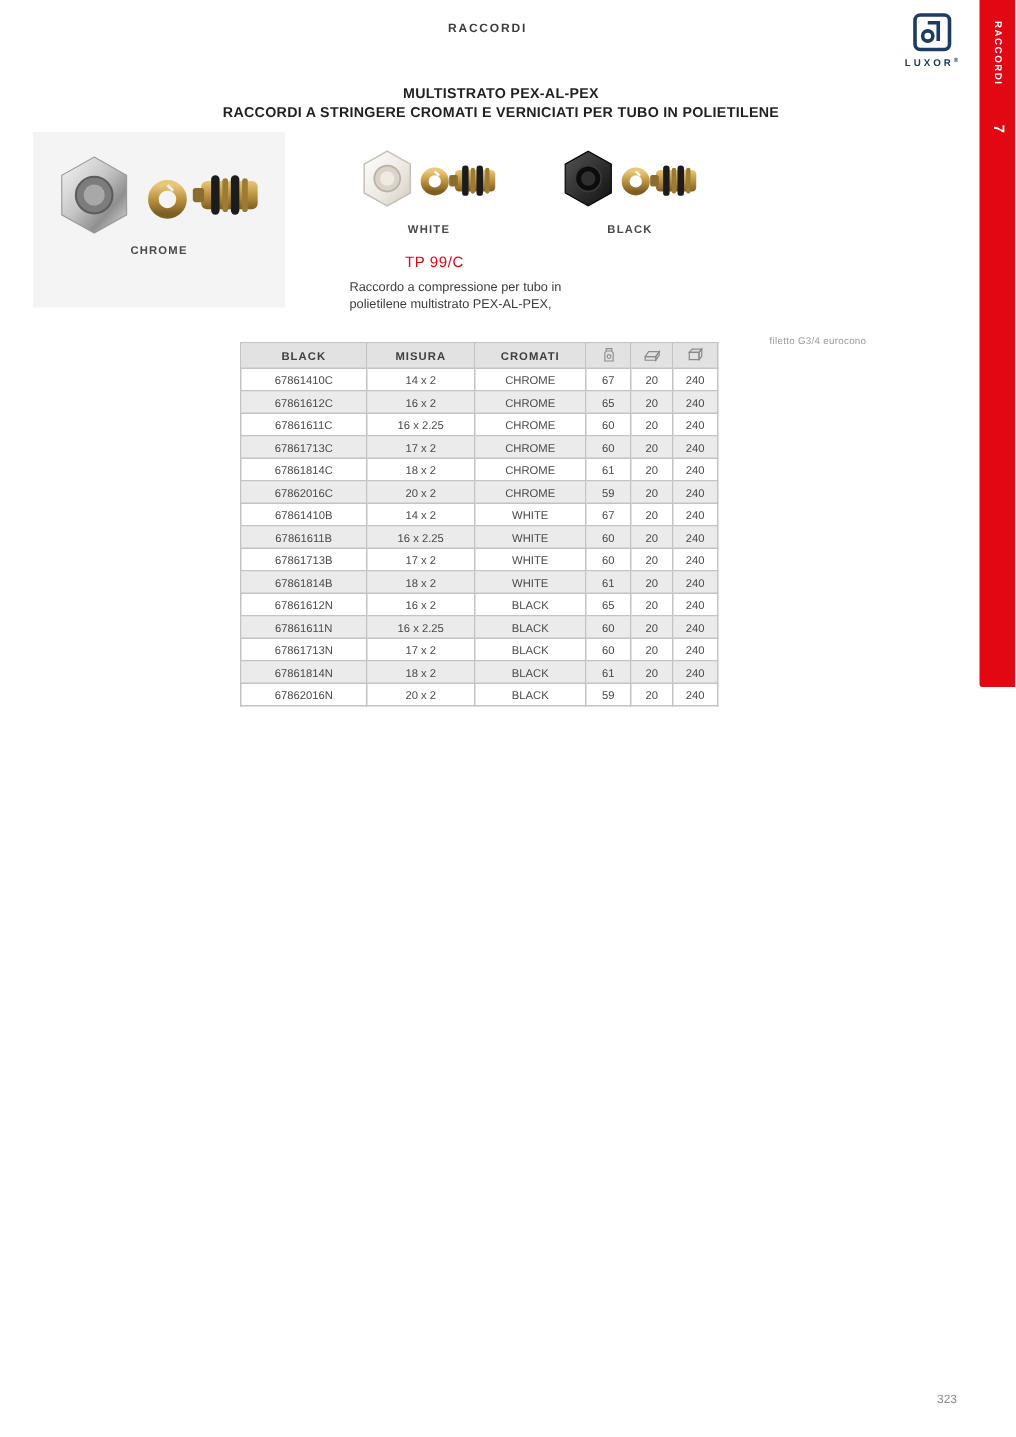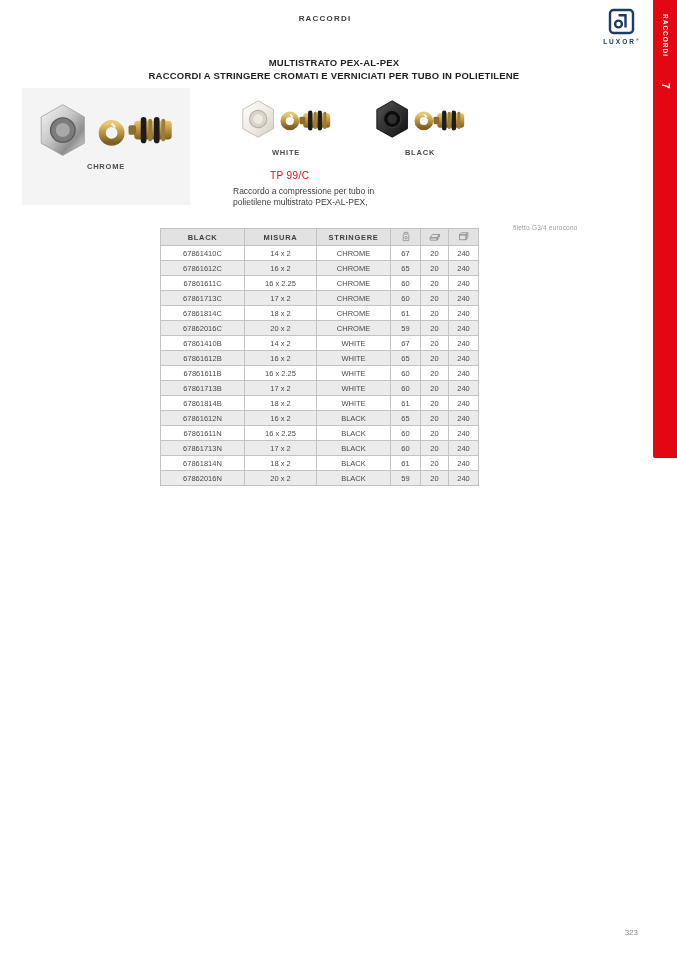--- a/index.html
+++ b/index.html
@@ -235,21 +235,21 @@
         <col class="col-misura">
         <col class="col-finitura">
       <col class="col-i1">
         <col class="col-i2">
         <col class="col-i3">
     </colgroup>
     <thead>
       <tr>
         <th>BLACK</th>
         <th>MISURA</th>
-        <th>STRINGERE</th>
+        <th>CROMATI</th>
         <th>
           <span class="hdr-icon">
             <svg width="12" height="13" viewBox="0 0 16 16" fill="none" stroke="#8b8b8b" stroke-width="1">
               <path d="M5.5 2.5 h5 v2.2 l1.2 1.6 v7.2 h-7.4 v-7.2 l1.2-1.6 z"></path>
               <path d="M5.5 4.7 h5"></path>
               <circle cx="8" cy="9.6" r="1.7"></circle>
             </svg>
           </span>
         </th>
         <th>
@@ -323,28 +323,20 @@
         </tr>
         <tr>
           <td>67861410B</td>
           <td>14 x 2</td>
           <td>WHITE</td>
           <td>67</td>
           <td>20</td>
           <td>240</td>
         </tr>
         <tr>
-          <td>67861612B</td>
-          <td>16 x 2</td>
-          <td>WHITE</td>
-          <td>65</td>
-          <td>20</td>
-          <td>240</td>
-        </tr>
-        <tr>
           <td>67861611B</td>
           <td>16 x 2.25</td>
           <td>WHITE</td>
           <td>60</td>
           <td>20</td>
           <td>240</td>
         </tr>
         <tr>
           <td>67861713B</td>
           <td>17 x 2</td>

